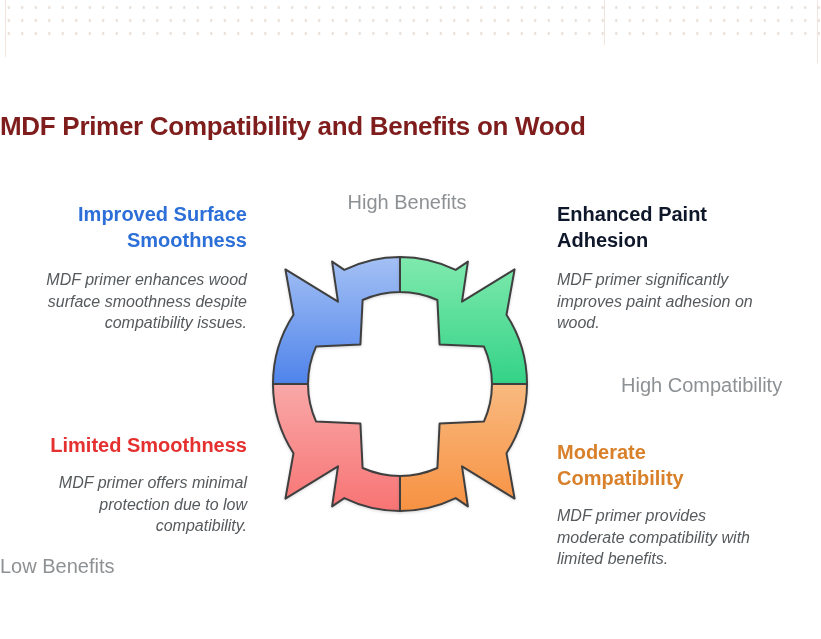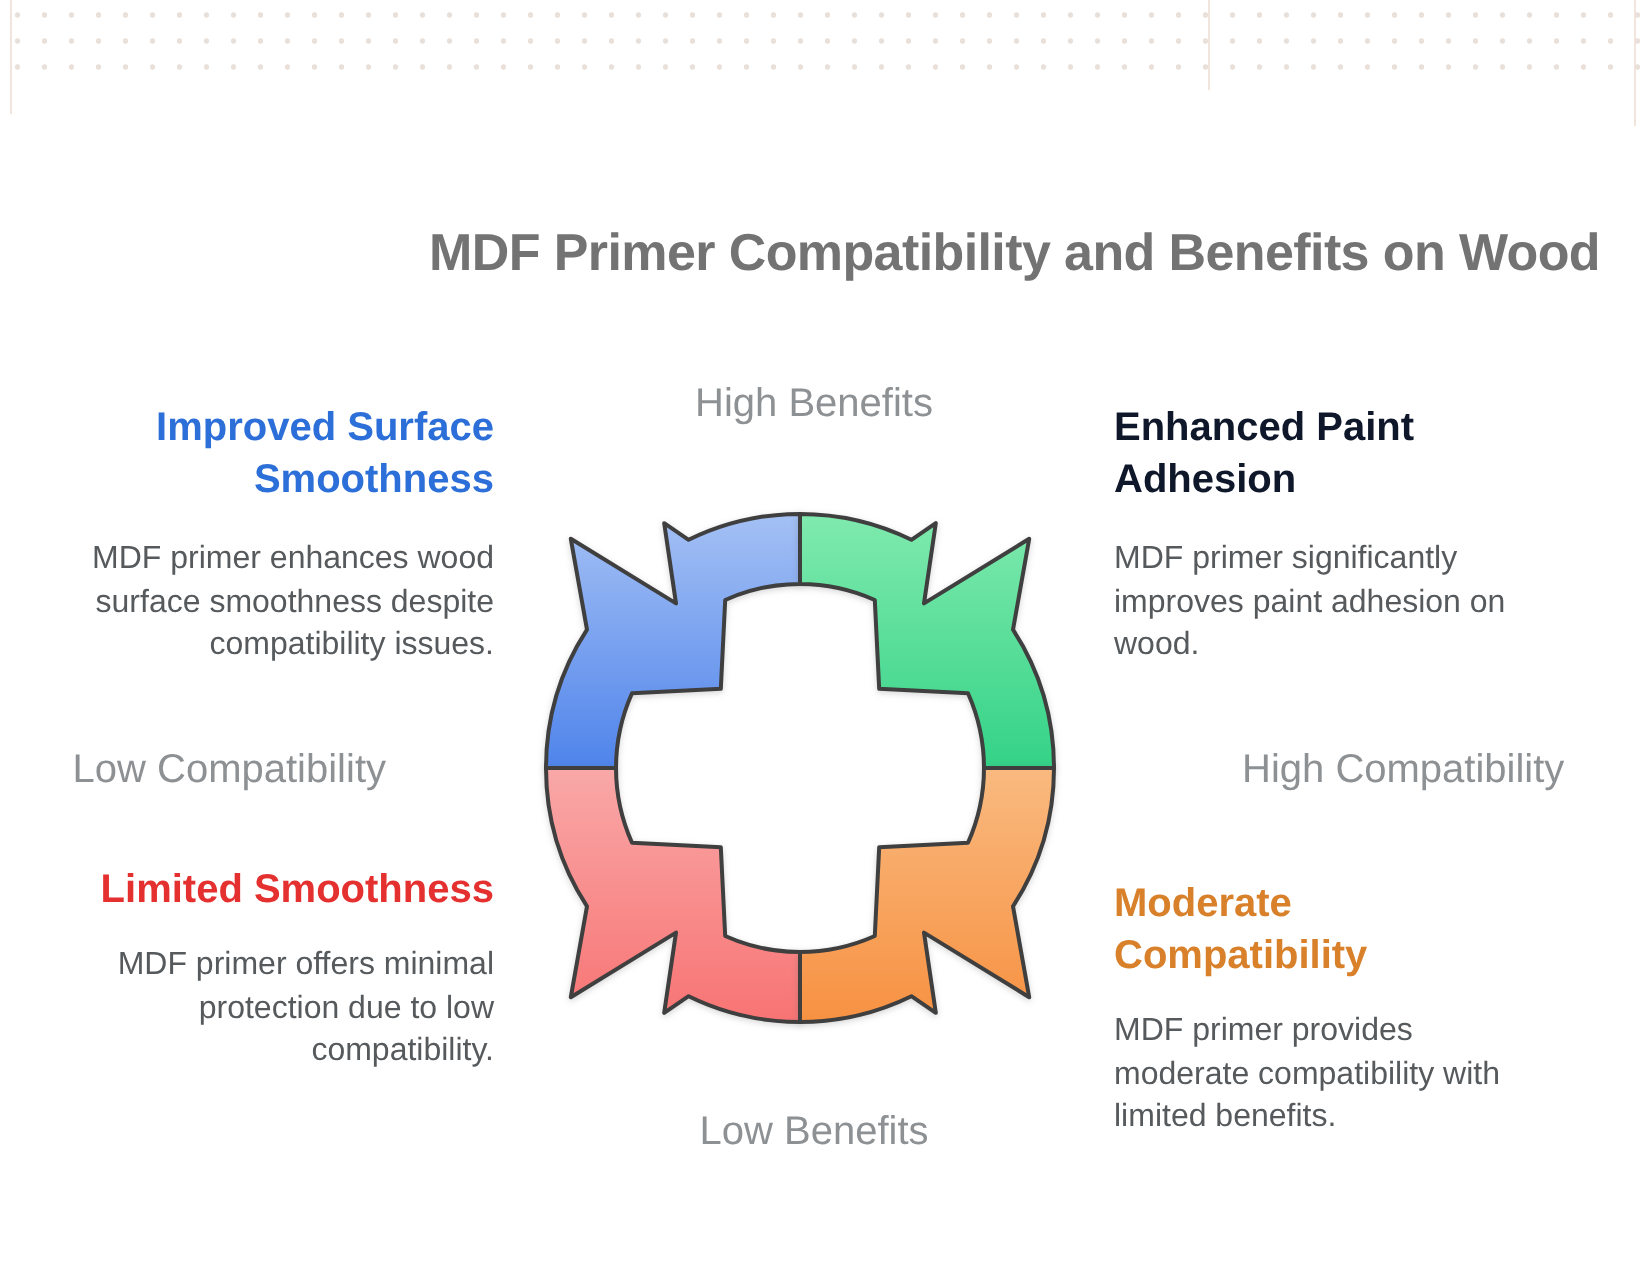--- a/index.html
+++ b/index.html
@@ -26,50 +26,51 @@
     background: #eddfd6;
     opacity: 0.8;
   }
   .gl-left  { left: 5px;   top: 0; height: 57px; }
   .gl-mid   { left: 604px; top: 0; height: 45px; }
   .gl-right { left: 817px; top: 0; height: 63px; }
 
   .page-title {
     position: absolute;
     top: 111px; left: 0; width: 800px;
-    text-align: right;
+    text-align: left;
     font-size: 26px;
     font-weight: 700;
     letter-spacing: -0.3px;
-    color: #737373;
+    color: #7f1d1d;
   }
 
   .axis-label {
     position: absolute;
     font-size: 20px;
     color: #8e9194;
     white-space: nowrap;
   }
   .axis-top    { top: 191px; left: 0; width: 814px; text-align: center; }
-  .axis-bottom { top: 555px; left: 0; width: 814px; text-align: center; }
+  .axis-bottom { top: 555px; left: 0; width: 814px; }
   .axis-left   { top: 374px; right: 628px; text-align: right; }
   .axis-right  { top: 374px; left: 621px; }
 
   .quadrant { position: absolute; }
   .q-heading {
     font-size: 20px;
     font-weight: 700;
     line-height: 26px;
     white-space: pre-line;
   }
   .q-desc {
     font-size: 16px;
     line-height: 21.5px;
     color: #565a5d;
     white-space: pre-line;
+    font-style: italic;
   }
   .q-top-left     { top: 201px; right: 574px; width: 235px; text-align: right; }
   .q-top-right    { top: 201px; left: 557px;  width: 235px; text-align: left; }
   .q-bottom-left  { top: 432px; right: 574px; width: 235px; text-align: right; }
   .q-bottom-right { top: 439px; left: 557px;  width: 235px; text-align: left; }
   .q-top-left .q-desc,  .q-top-right .q-desc  { margin-top: 16px; }
   .q-bottom-left .q-desc, .q-bottom-right .q-desc { margin-top: 14px; }
 
   .diagram-svg {
     position: absolute;
@@ -86,21 +87,20 @@
 
   <div class="dot-grid"></div>
   <div class="guide-line gl-left"></div>
   <div class="guide-line gl-mid"></div>
   <div class="guide-line gl-right"></div>
 
   <h1 class="page-title">MDF Primer Compatibility and Benefits on Wood</h1>
 
   <div class="axis-label axis-top">High Benefits</div>
   <div class="axis-label axis-bottom">Low Benefits</div>
-  <div class="axis-label axis-left">Low Compatibility</div>
   <div class="axis-label axis-right">High Compatibility</div>
 
   <svg class="diagram-svg" width="821" height="639" viewBox="0 0 821 639">
     <defs>
       <linearGradient id="gradBlue" x1="0" y1="250" x2="0" y2="392" gradientUnits="userSpaceOnUse">
         <stop offset="0" stop-color="#a9c4f5"></stop>
         <stop offset="1" stop-color="#4a80ea"></stop>
       </linearGradient>
       <linearGradient id="gradGreen" x1="0" y1="250" x2="0" y2="392" gradientUnits="userSpaceOnUse">
         <stop offset="0" stop-color="#84ebb0"></stop>

